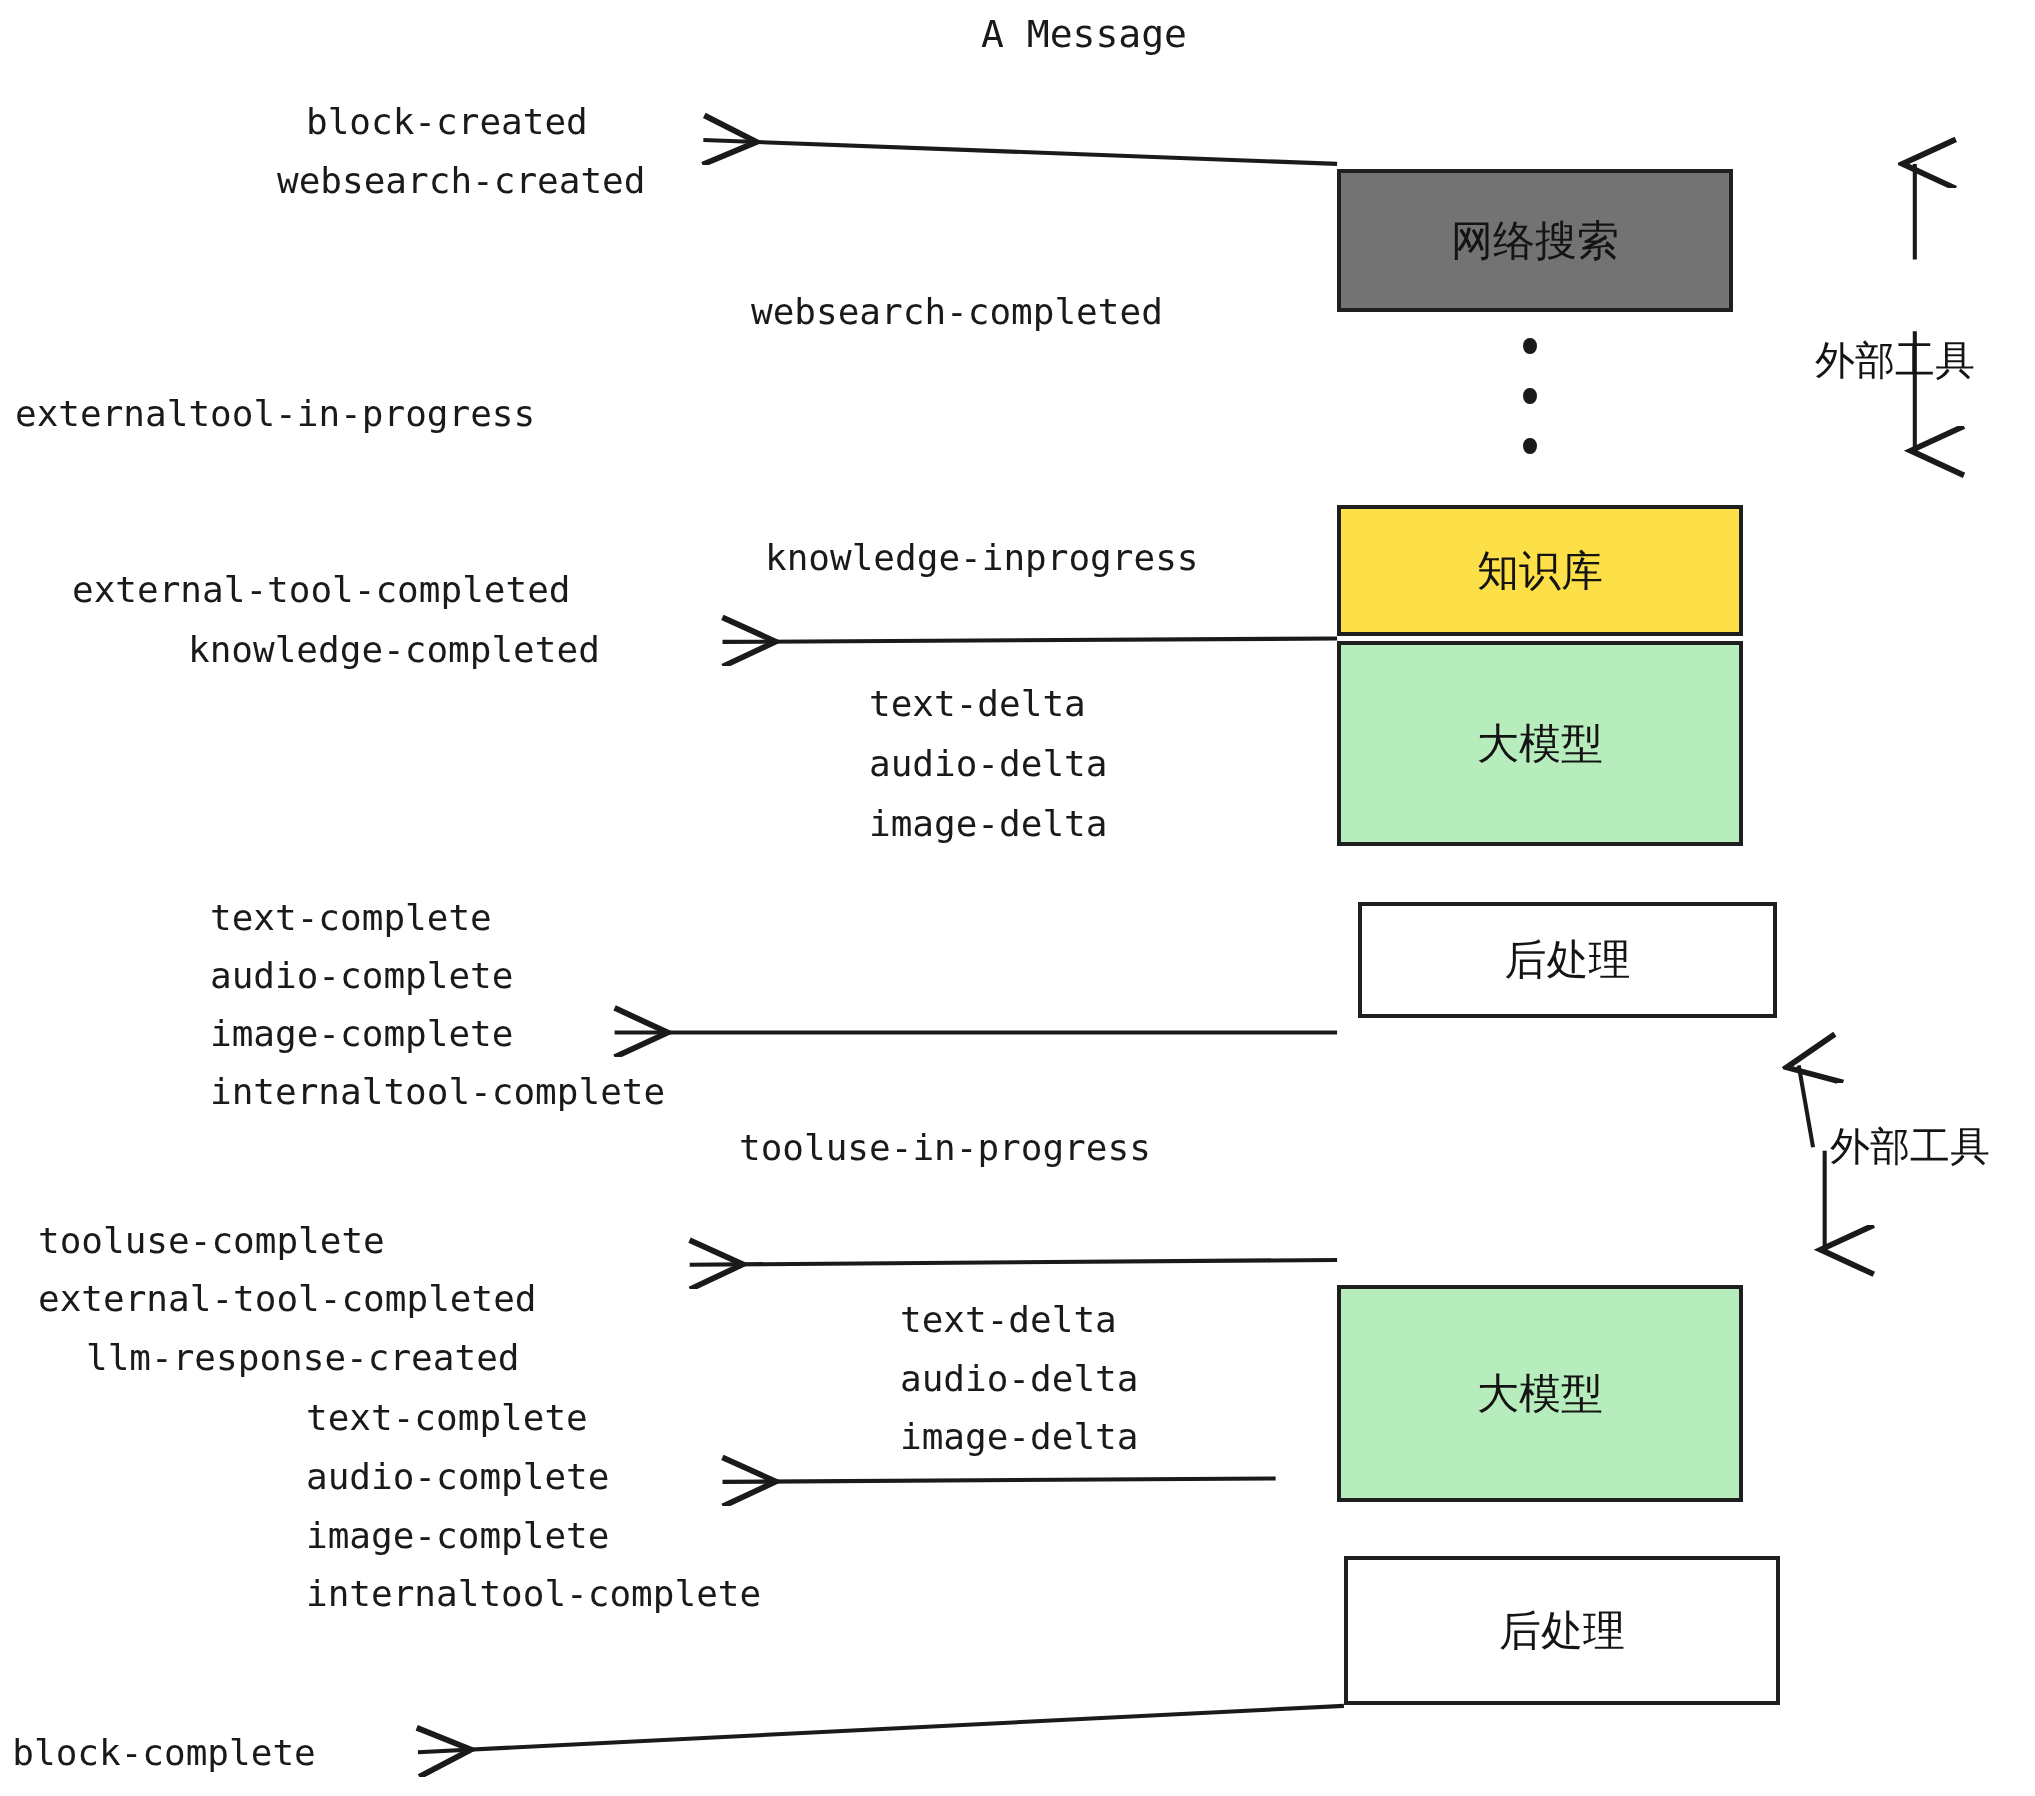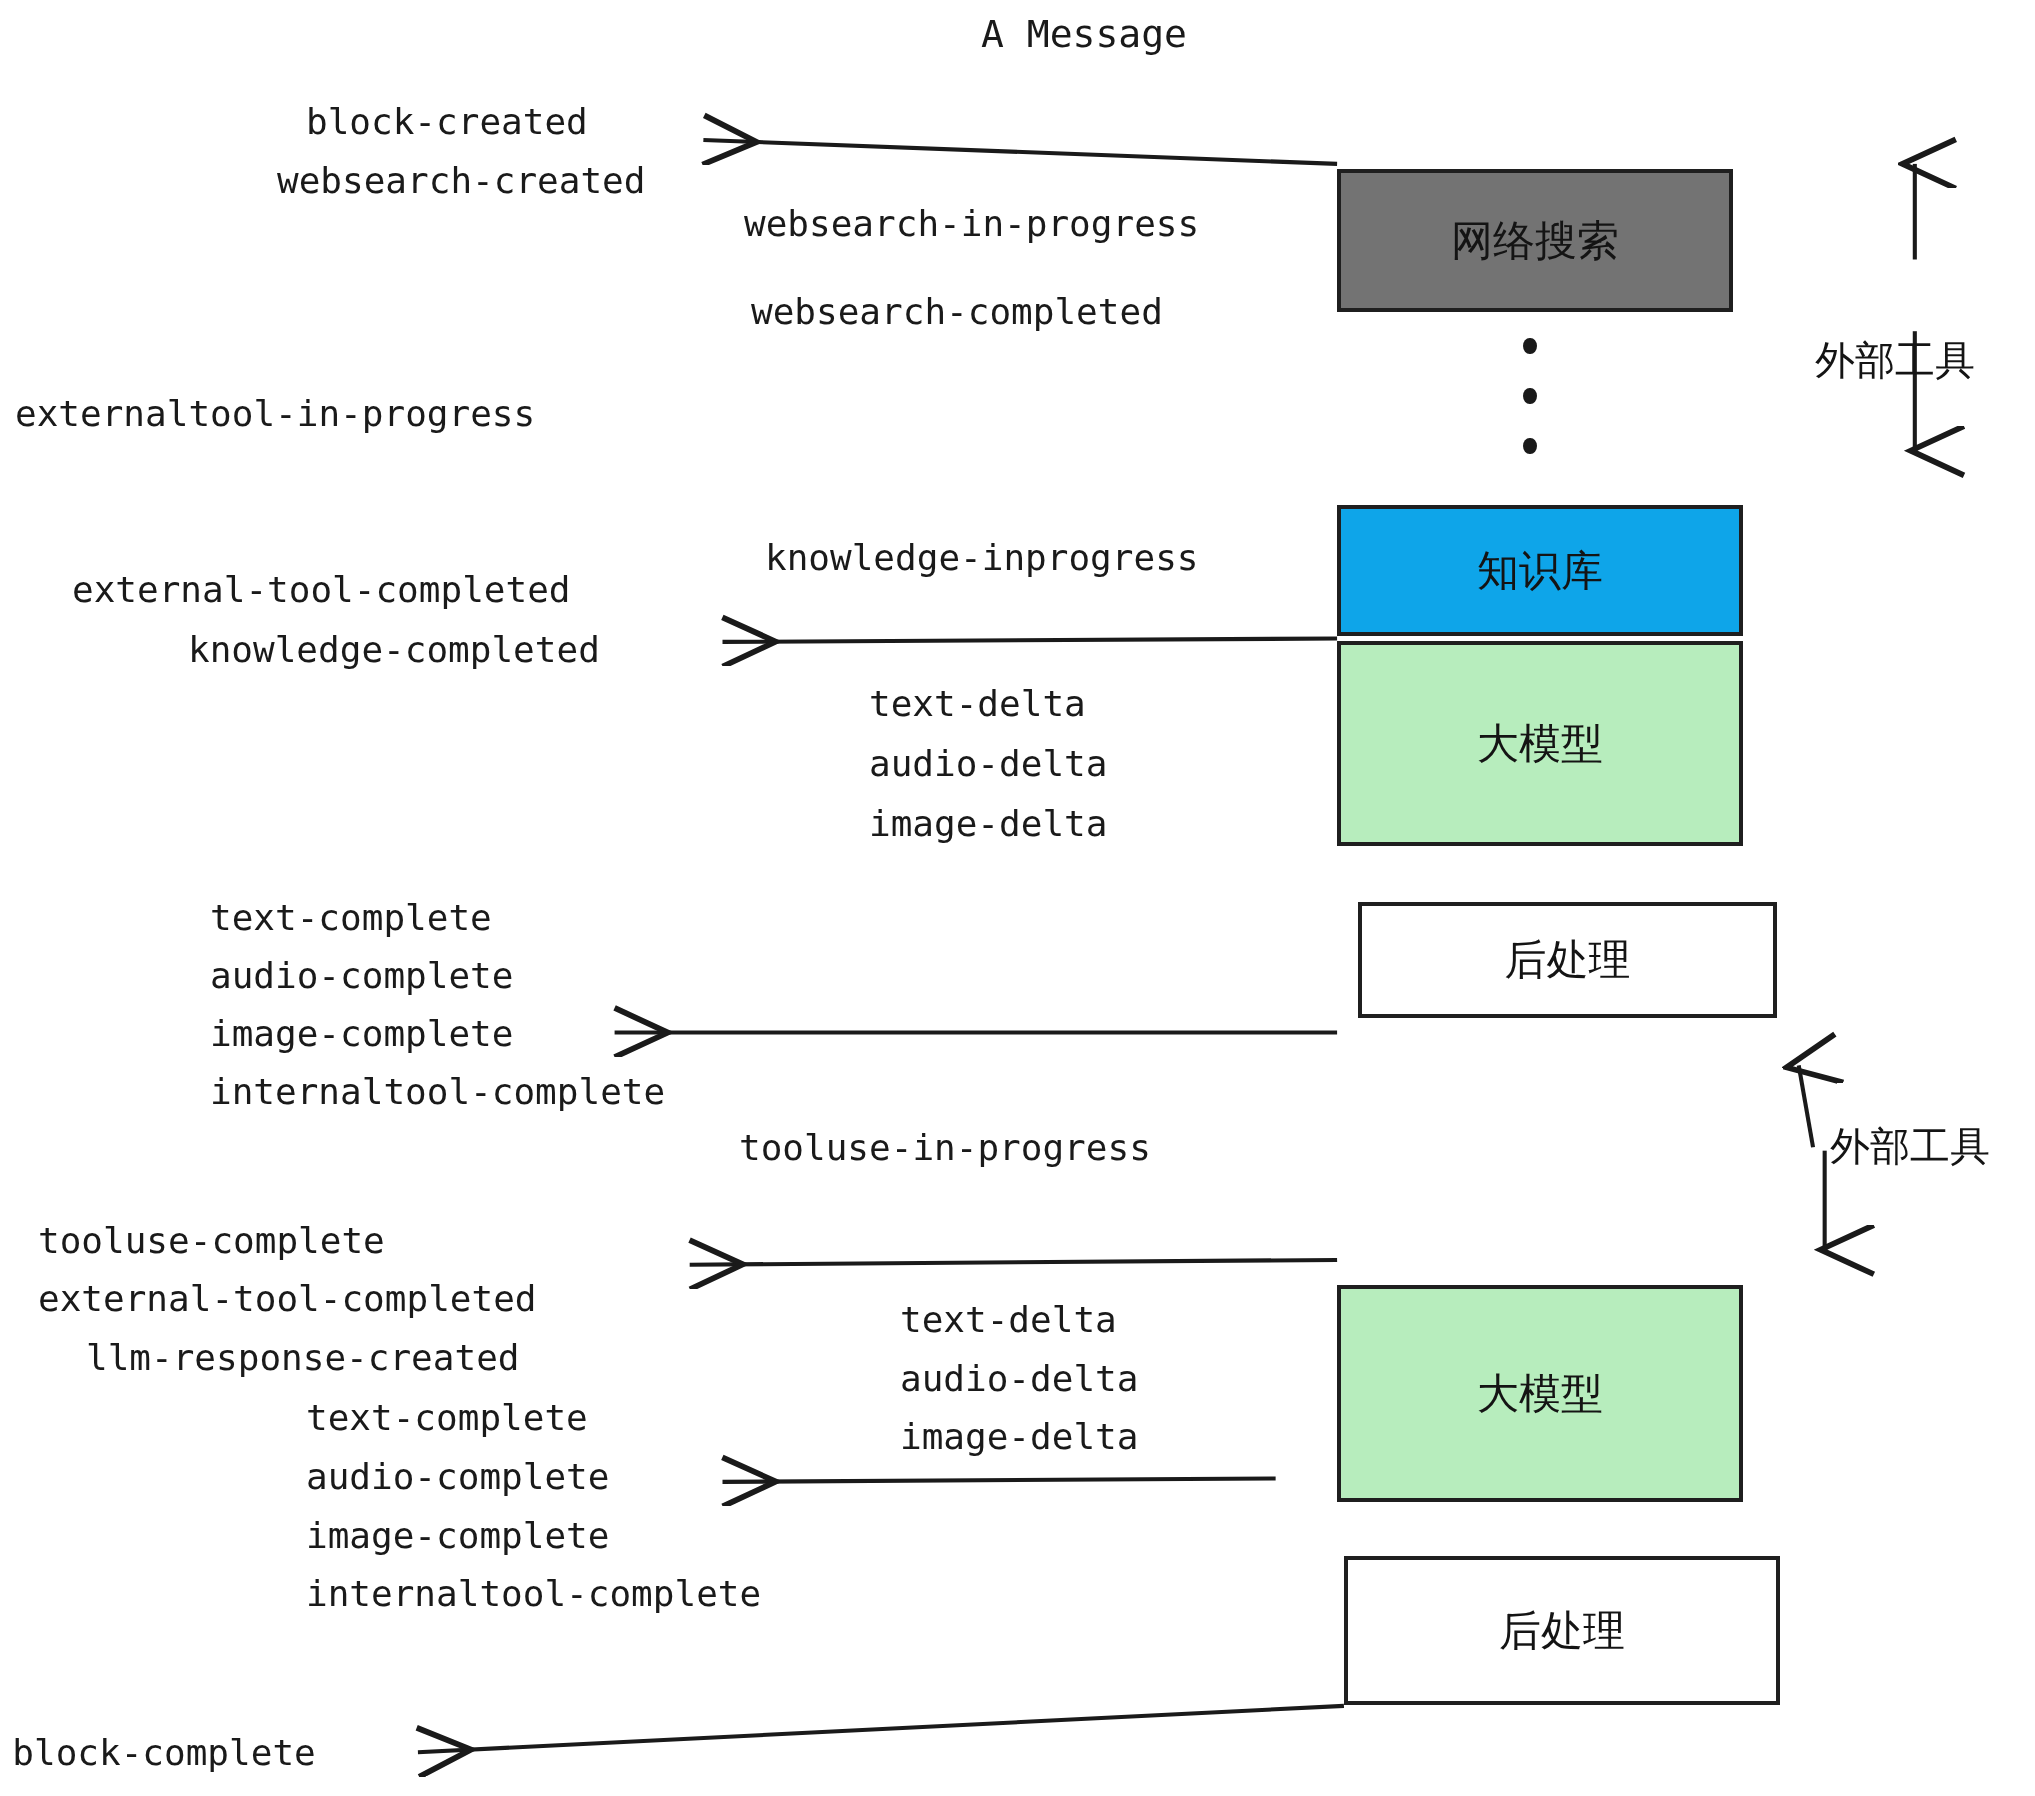--- a/index.html
+++ b/index.html
@@ -113,21 +113,20 @@
 
     <line x1="2804" y1="380" x2="2804" y2="240" stroke="#1a1a1a" stroke-width="6" marker-end="url(#ahu)"></line>
     <line x1="2804" y1="485" x2="2804" y2="660" stroke="#1a1a1a" stroke-width="6" marker-end="url(#ahd)"></line>
 
     <line x1="2655" y1="1680" x2="2634" y2="1560" stroke="#1a1a1a" stroke-width="6" marker-end="url(#ahu)"></line>
     <line x1="2672" y1="1685" x2="2672" y2="1830" stroke="#1a1a1a" stroke-width="6" marker-end="url(#ahd)"></line>
   </svg>
 
   <div class="evt" style="left:306px;  top:104px;">block-created</div>
   <div class="evt" style="left:277px;  top:163px;">websearch-created</div>
-  <div class="evt" style="left:744px; top:206px;">websearch-in-progress</div>
   <div class="evt" style="left:751px; top:294px;">websearch-completed</div>
   <div class="evt" style="left:15px;   top:396px;">externaltool-in-progress</div>
   <div class="evt" style="left:765px; top:540px;">knowledge-inprogress</div>
   <div class="evt" style="left:72px;  top:572px;">external-tool-completed</div>
   <div class="evt" style="left:188px;  top:632px;">knowledge-completed</div>
 
   <div class="evt" style="left:869px; top:686px;">text-delta</div>
   <div class="evt" style="left:869px; top:746px;">audio-delta</div>
   <div class="evt" style="left:869px; top:806px;">image-delta</div>
 
@@ -155,21 +154,21 @@
   <div class="node" style="left:1337px; top:169px; width:396px; height:143px; background:#737373;">
     <span>网络搜索</span>
   </div>
 
   <div class="vdots" style="left:1522px; top:338px; width:16.4px; height:116px;">
     <span></span>
     <span></span>
     <span></span>
   </div>
 
-  <div class="node" style="left:1337px; top:505px; width:406px; height:131px; background:#0ea5e9;">
+  <div class="node" style="left:1337px; top:505px; width:406px; height:131px; background:#fde047;">
     <span>知识库</span>
   </div>
 
   <div class="node" style="left:1337px; top:641px; width:406px; height:205px; background:#B7EDBD;">
     <span>大模型</span>
   </div>
 
   <div class="node" style="left:1358px; top:902px; width:419px; height:116px; background:#FFFFFF;">
     <span>后处理</span>
   </div>

